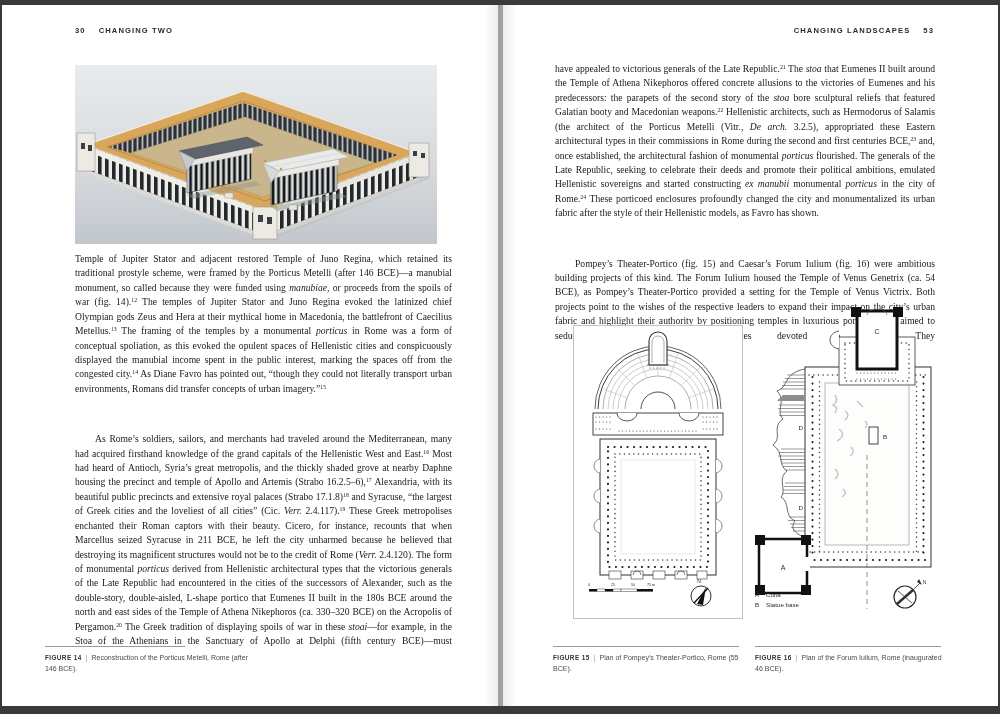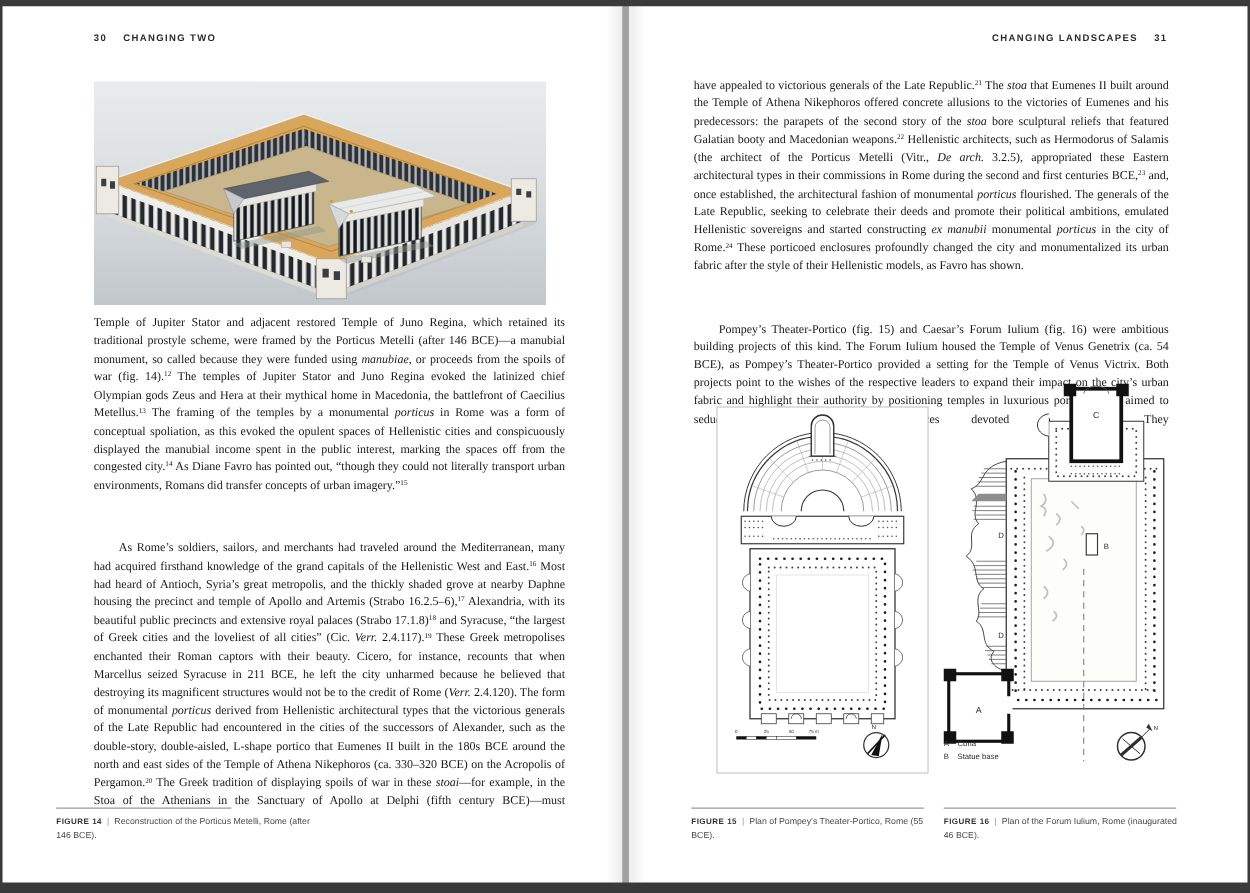--- a/index.html
+++ b/index.html
@@ -138,21 +138,21 @@
     <div class="caption" style="left:43px;top:641px;width:205px;">
       <span class="rule" style="width:140px;"></span>
       <span class="cap-label">FIGURE 14</span><span class="cap-sep">|</span><span>Reconstruction of the Porticus Metelli, Rome (after 146 BCE).</span>
     </div>
   </div>
 
   <div class="gutter"></div>
 
   <div class="page right">
     <div class="running-head rh">
-      <span>CHANGING LANDSCAPES</span><span class="gap"></span><span>31</span>
+      <span>CHANGING LANDSCAPES</span><span class="gap"></span><span>53</span>
     </div>
 
     <div class="bodytext" style="left:52px;top:57px;width:380px;">
         <p>have appealed to victorious generals of the Late Republic.<sup>21</sup> The <i>stoa</i> that Eumenes II built around the Temple of Athena Nikephoros offered concrete allusions to the victories of Eumenes and his predecessors: the parapets of the second story of the <i>stoa</i> bore sculptural reliefs that featured Galatian booty and Macedonian weapons.<sup>22</sup> Hellenistic architects, such as Hermodorus of Salamis (the architect of the Porticus Metelli (Vitr., <i>De arch.</i> 3.2.5), appropriated these Eastern architectural types in their commissions in Rome during the second and first centuries BCE,<sup>23</sup> and, once established, the architectural fashion of monumental <i>porticus</i> flourished. The generals of the Late Republic, seeking to celebrate their deeds and promote their political ambitions, emulated Hellenistic sovereigns and started constructing <i>ex manubii</i> monumental <i>porticus</i> in the city of Rome.<sup>24</sup> These porticoed enclosures profoundly changed the city and monumentalized its urban fabric after the style of their Hellenistic models, as Favro has shown.</p>
         <p class="indent fill-last">Pompey’s Theater-Portico (fig. 15) and Caesar’s Forum Iulium (fig. 16) were ambitious building projects of this kind. The Forum Iulium housed the Temple of Venus Genetrix (ca. 54 BCE), as Pompey’s Theater-Portico provided a setting for the Temple of Venus Victrix. Both projects point to the wishes of the respective leaders to expand their impact on the city’s urban fabric and highlight their authority by positioning temples in luxurious porticoes that aimed to seduce the crowd as spaces devoted to <i>otium</i>. They</p>
       </div>
 
     <div class="figurebox" style="left:70px;top:320px;width:170px;height:294px;">
       <svg width="170" height="294" viewBox="0 0 170 294">
         <rect x="0.5" y="0.5" width="169" height="293" fill="#ffffff" stroke="#c2c2c2"></rect>

